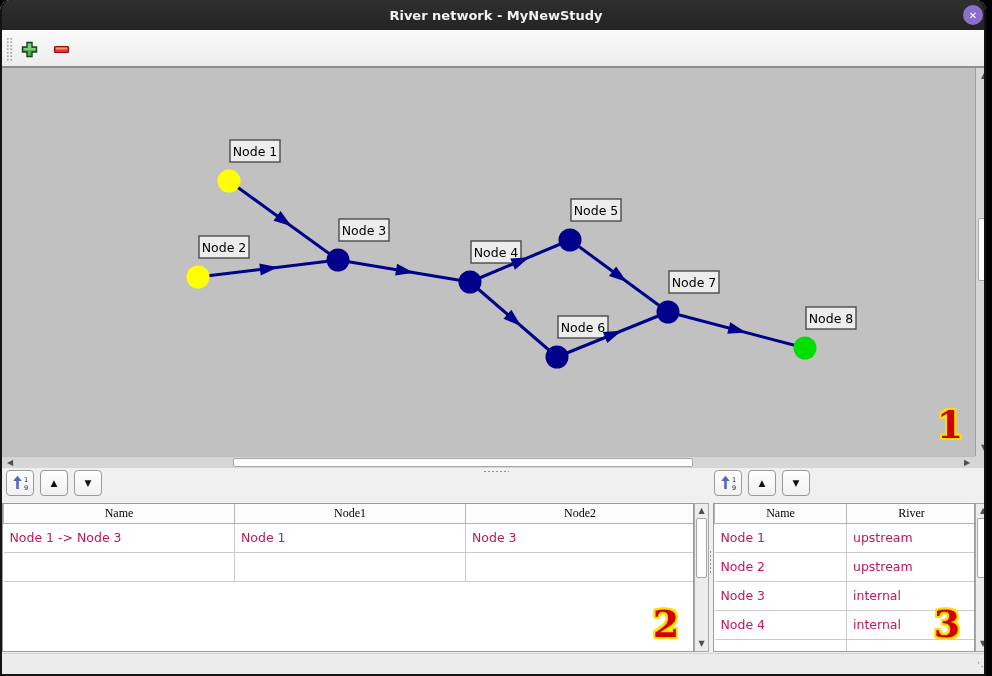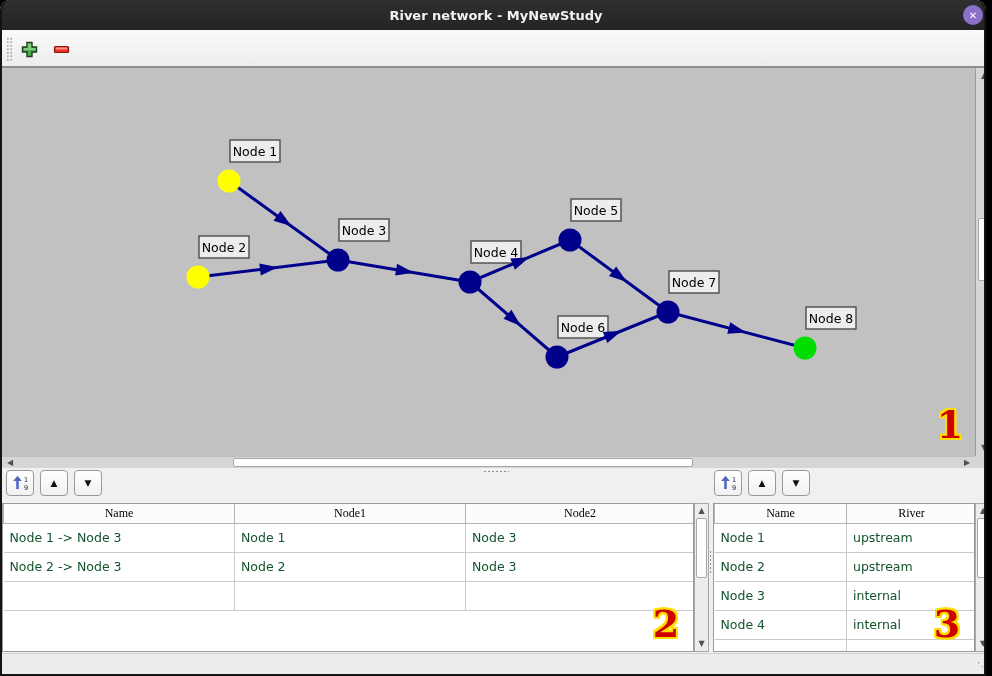--- a/index.html
+++ b/index.html
@@ -86,21 +86,21 @@
   
   .tbl-wrap { position:absolute; top:503px; height:149px; background:#fff; border:1px solid #9a9a9a; overflow:hidden; }
   .tbl-left { left:2px; width:692px; }
   .tbl-right { left:713px; width:262px; }
   table { border-collapse:collapse; table-layout:fixed; width:100%; }
   th {
     height:19px; font-weight:normal; font-size:12px; text-align:center;
     background:#fcfcfc; border:1px solid #b2b2b2; border-top:none; padding:0;font-family:Liberation Serif, serif;
   }
   td {
-    height:29px; font-size:12.5px; color:#14532d; padding:0 0 0 6px;
+    height:29px; font-size:12.5px; color:#be185d; padding:0 0 0 6px;
     border-right:1px solid #cbcbcb; border-bottom:1px solid #cbcbcb;
     white-space:nowrap; overflow:hidden;
   }
   
   .statusbar {
     position:absolute; left:0; top:653px; width:992px; height:23px;
     background:#ececec; border-top:1px solid #d2d2d2;
   }
   .grip { position:absolute; right:4px; bottom:4px; color:#8f8f8f; font-size:11px; line-height:11px; }
   
@@ -279,25 +279,20 @@
             <th>Node2</th>
           </tr>
         </thead>
         <tbody>
           <tr>
             <td>Node 1 -&gt; Node 3</td>
             <td>Node 1</td>
             <td>Node 3</td>
           </tr>
           <tr>
-            <td>Node 2 -&gt; Node 3</td>
-            <td>Node 2</td>
-            <td>Node 3</td>
-          </tr>
-          <tr>
             <td></td>
             <td></td>
             <td></td>
           </tr>
         </tbody>
     </table>
   </div>
   <div class="sb sb-table" style="left:694px;">
     <div class="sb-arrow" style="top:3px;">▲</div>
     <div class="thumb"></div>

